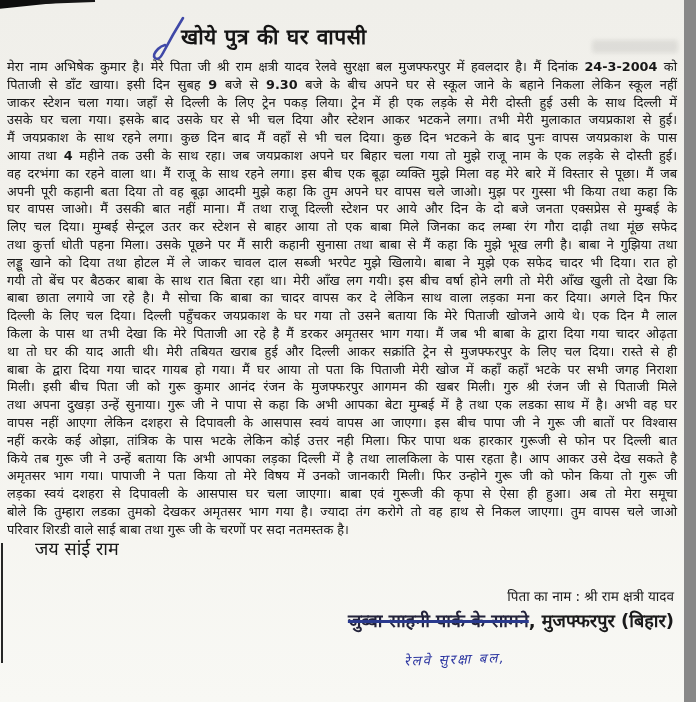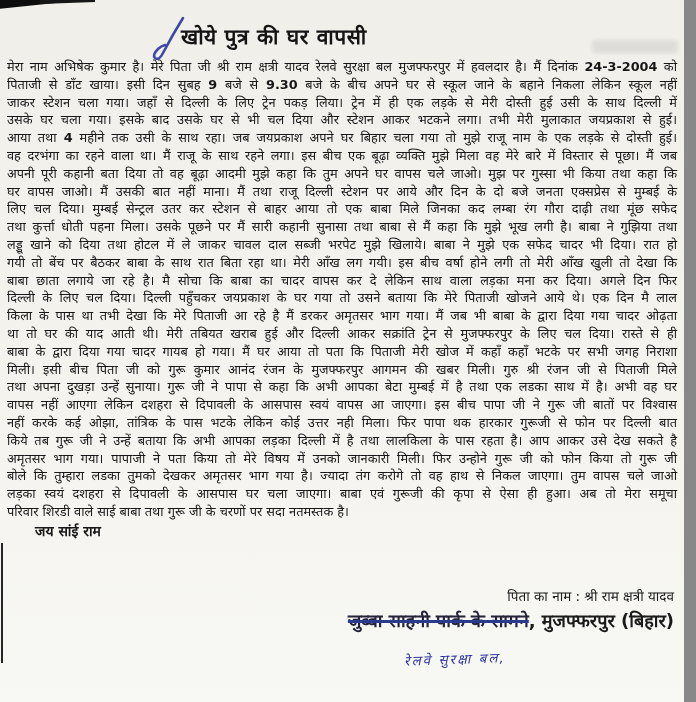--- a/index.html
+++ b/index.html
@@ -46,21 +46,21 @@
   }
   .line{
     height:17.8px;line-height:17.8px;
     text-align:justify;text-align-last:justify;
     white-space:nowrap;overflow:visible;
   }
   .line.last{text-align:left;text-align-last:left;}
   .line b{font-weight:700;}
   .closing-line{
     height:18px;line-height:18px;padding-left:28px;margin-top:1px;
-    font-size:14px;font-weight:700;
+    font-size:18px;font-weight:400;
   }
   
   .sig-block{
     position:absolute;top:582px;right:10px;text-align:right;
   }
   .sig-name{font-size:17px;font-weight:700;margin-right:6px;color:#141414;}
   .sig-father{font-size:13.5px;font-weight:400;margin-top:5px;color:#1a1a1a;}
   .sig-address{font-size:18px;font-weight:700;margin-top:3px;color:#1a1a1a;}
   .struck{
     text-decoration:line-through;
@@ -91,41 +91,42 @@
     </svg>
     <h1 class="doc-title">खोये पुत्र की घर वापसी</h1>
   </div>
 
   <div class="body-block">
     <div id="body-lines">
         <div class="line">मेरा नाम अभिषेक कुमार है। मेरे पिता जी श्री राम क्षत्री यादव रेलवे सुरक्षा बल मुजफ्फरपुर में हवलदार है। मैं दिनांक <b>24-3-2004</b> को</div>
         <div class="line">पिताजी से डाँट खाया। इसी दिन सुबह <b>9</b> बजे से <b>9.30</b> बजे के बीच अपने घर से स्कूल जाने के बहाने निकला लेकिन स्कूल नहीं</div>
         <div class="line">जाकर स्टेशन चला गया। जहाँ से दिल्ली के लिए ट्रेन पकड़ लिया। ट्रेन में ही एक लड़के से मेरी दोस्ती हुई उसी के साथ दिल्ली में</div>
         <div class="line">उसके घर चला गया। इसके बाद उसके घर से भी चल दिया और स्टेशन आकर भटकने लगा। तभी मेरी मुलाकात जयप्रकाश से हुई।</div>
+        <div class="line">मैं जयप्रकाश के साथ रहने लगा। कुछ दिन बाद मैं वहाँ से भी चल दिया। कुछ दिन भटकने के बाद पुनः वापस जयप्रकाश के पास</div>
         <div class="line">आया तथा <b>4</b> महीने तक उसी के साथ रहा। जब जयप्रकाश अपने घर बिहार चला गया तो मुझे राजू नाम के एक लड़के से दोस्ती हुई।</div>
         <div class="line">वह दरभंगा का रहने वाला था। मैं राजू के साथ रहने लगा। इस बीच एक बूढ़ा व्यक्ति मुझे मिला वह मेरे बारे में विस्तार से पूछा। मैं जब</div>
         <div class="line">अपनी पूरी कहानी बता दिया तो वह बूढ़ा आदमी मुझे कहा कि तुम अपने घर वापस चले जाओ। मुझ पर गुस्सा भी किया तथा कहा कि</div>
         <div class="line">घर वापस जाओ। मैं उसकी बात नहीं माना। मैं तथा राजू दिल्ली स्टेशन पर आये और दिन के दो बजे जनता एक्सप्रेस से मुम्बई के</div>
         <div class="line">लिए चल दिया। मुम्बई सेन्ट्रल उतर कर स्टेशन से बाहर आया तो एक बाबा मिले जिनका कद लम्बा रंग गौरा दाढ़ी तथा मूंछ सफेद</div>
         <div class="line">तथा कुर्त्ता धोती पहना मिला। उसके पूछने पर मैं सारी कहानी सुनासा तथा बाबा से मैं कहा कि मुझे भूख लगी है। बाबा ने गुझिया तथा</div>
         <div class="line">लड्डू खाने को दिया तथा होटल में ले जाकर चावल दाल सब्जी भरपेट मुझे खिलाये। बाबा ने मुझे एक सफेद चादर भी दिया। रात हो</div>
         <div class="line">गयी तो बेंच पर बैठकर बाबा के साथ रात बिता रहा था। मेरी आँख लग गयी। इस बीच वर्षा होने लगी तो मेरी आँख खुली तो देखा कि</div>
         <div class="line">बाबा छाता लगाये जा रहे है। मै सोचा कि बाबा का चादर वापस कर दे लेकिन साथ वाला लड़का मना कर दिया। अगले दिन फिर</div>
         <div class="line">दिल्ली के लिए चल दिया। दिल्ली पहुँचकर जयप्रकाश के घर गया तो उसने बताया कि मेरे पिताजी खोजने आये थे। एक दिन मै लाल</div>
         <div class="line">किला के पास था तभी देखा कि मेरे पिताजी आ रहे है मैं डरकर अमृतसर भाग गया। मैं जब भी बाबा के द्वारा दिया गया चादर ओढ़ता</div>
         <div class="line">था तो घर की याद आती थी। मेरी तबियत खराब हुई और दिल्ली आकर सक्रांति ट्रेन से मुजफ्फरपुर के लिए चल दिया। रास्ते से ही</div>
         <div class="line">बाबा के द्वारा दिया गया चादर गायब हो गया। मैं घर आया तो पता कि पिताजी मेरी खोज में कहाँ कहाँ भटके पर सभी जगह निराशा</div>
         <div class="line">मिली। इसी बीच पिता जी को गुरू कुमार आनंद रंजन के मुजफ्फरपुर आगमन की खबर मिली। गुरु श्री रंजन जी से पिताजी मिले</div>
         <div class="line">तथा अपना दुखड़ा उन्हें सुनाया। गुरू जी ने पापा से कहा कि अभी आपका बेटा मुम्बई में है तथा एक लडका साथ में है। अभी वह घर</div>
         <div class="line">वापस नहीं आएगा लेकिन दशहरा से दिपावली के आसपास स्वयं वापस आ जाएगा। इस बीच पापा जी ने गुरू जी बातों पर विश्वास</div>
         <div class="line">नहीं करके कई ओझा, तांत्रिक के पास भटके लेकिन कोई उत्तर नही मिला। फिर पापा थक हारकार गुरूजी से फोन पर दिल्ली बात</div>
         <div class="line">किये तब गुरू जी ने उन्हें बताया कि अभी आपका लड़का दिल्ली में है तथा लालकिला के पास रहता है। आप आकर उसे देख सकते है</div>
         <div class="line">अमृतसर भाग गया। पापाजी ने पता किया तो मेरे विषय में उनको जानकारी मिली। फिर उन्होने गुरू जी को फोन किया तो गुरू जी</div>
+        <div class="line">लड़का स्वयं दशहरा से दिपावली के आसपास घर चला जाएगा। बाबा एवं गुरूजी की कृपा से ऐसा ही हुआ। अब तो मेरा समूचा</div>
         <div class="line">बोले कि तुम्हारा लडका तुमको देखकर अमृतसर भाग गया है। ज्यादा तंग करोगे तो वह हाथ से निकल जाएगा। तुम वापस चले जाओ</div>
-        <div class="line">लड़का स्वयं दशहरा से दिपावली के आसपास घर चला जाएगा। बाबा एवं गुरूजी की कृपा से ऐसा ही हुआ। अब तो मेरा समूचा</div>
         <div class="line last">परिवार शिरडी वाले साई बाबा तथा गुरू जी के चरणों पर सदा नतमस्तक है।</div>
       </div>
     <div class="closing-line">जय सांई राम</div>
   </div>
 
   <div class="sig-block">
     <div class="sig-father">पिता का नाम : श्री राम क्षत्री यादव</div>
     <div class="sig-address"><span class="struck">जुब्बा साहनी पार्क के सामने</span><span>, मुजफ्फरपुर (बिहार)</span></div>
   </div>
 

